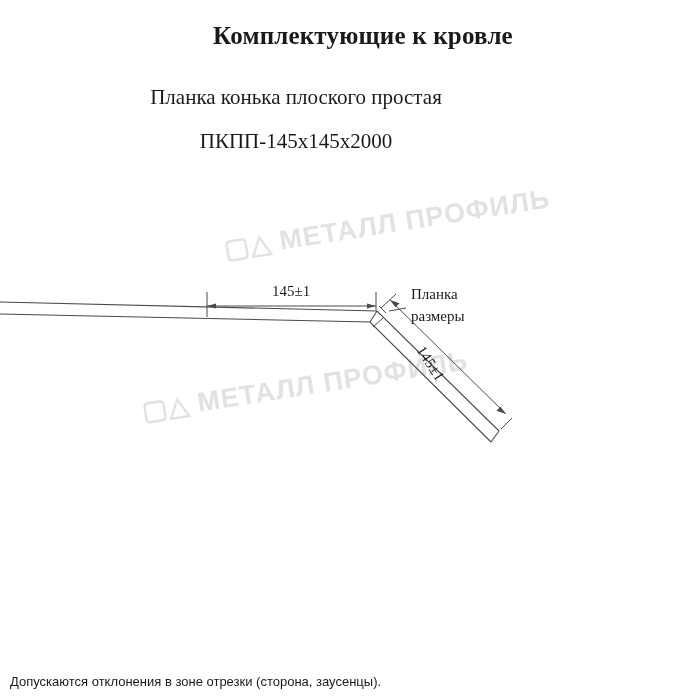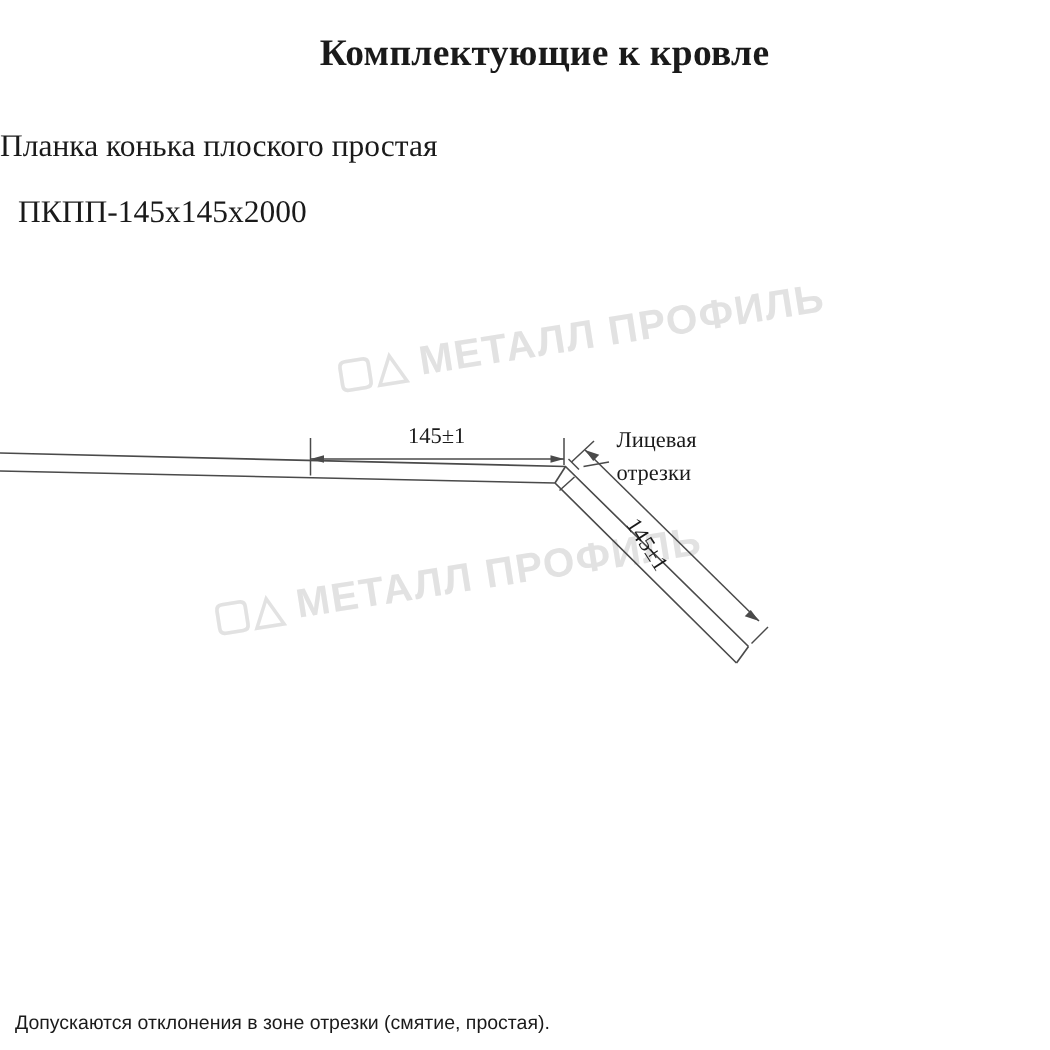--- a/index.html
+++ b/index.html
@@ -35,21 +35,21 @@
     letter-spacing: 0.2px;
     margin: 0;
     line-height: 32px;
   }
 
   .subtitle-block {
     position: absolute;
     top: 83px;
     left: 0;
     width: 592px;
-    text-align: left;
+    text-align: center;
   }
 
   .product-name {
     font-size: 21px;
     margin: 0;
     line-height: 28px;
   }
 
   .product-code {
     font-size: 21px;
@@ -210,22 +210,22 @@
         <path d="M 390 120 L 399.5 123.2 L 395.5 127.3 Z" fill="#4a4a4a" stroke="none"></path>
         <path d="M 506 234 L 496.5 230.8 L 500.5 226.7 Z" fill="#4a4a4a" stroke="none"></path>
       </g>
 
       <g stroke="#4a4a4a" stroke-width="1" fill="none">
         <path d="M 389 131 L 406 128"></path>
       </g>
     </svg>
 
     <div class="label dim-top-label">145±1</div>
-    <div class="label face-label-1">Лицевая</div>
-    <div class="label face-label-2">отрезки</div>
+    <div class="label face-label-1">Планка</div>
+    <div class="label face-label-2">размеры</div>
     <div class="label dim-diag-label">145±1</div>
   </div>
 
   <div class="footer">
-    <div>Допускаются отклонения в зоне отрезки (смятие, простая).</div>
+    <div>Допускаются отклонения в зоне отрезки (сторона, заусенцы).</div>
   </div>
 
 </div>
 
 </body></html>

